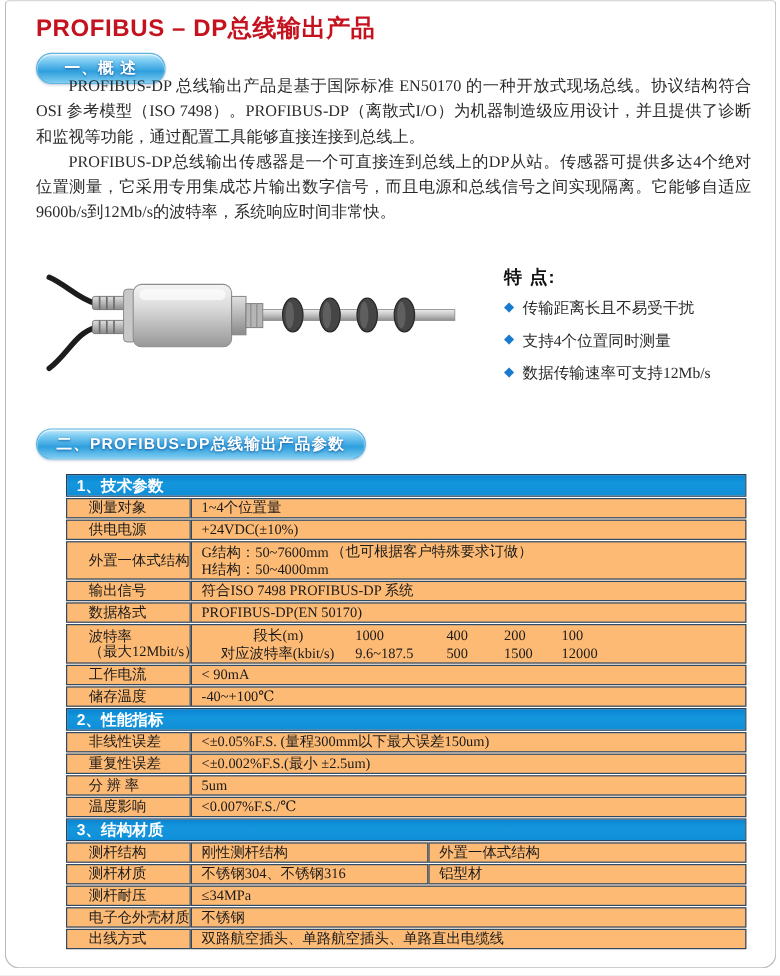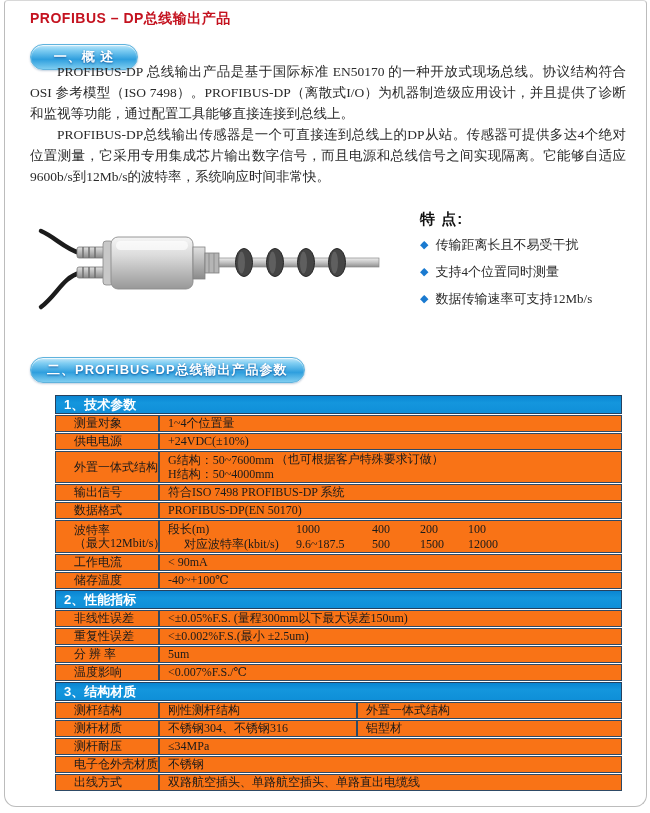--- a/index.html
+++ b/index.html
@@ -9,21 +9,21 @@
     position:relative;
   }
   .page-frame{
     position:absolute;left:4px;top:0px;right:3px;bottom:6px;
     border:1px solid #bcbcbc;border-top-color:#d8d8d8;
     border-radius:4px 4px 12px 12px;pointer-events:none;
   }
   .page-title{
     position:absolute;left:30px;top:10px;
     font-family:"Liberation Sans","DejaVu Sans",sans-serif;
-    font-weight:bold;font-size:14px;color:#c4121f;letter-spacing:0.5px;
+    font-weight:bold;font-size:20px;color:#c4121f;letter-spacing:0.5px;
   }
   .badge{
     position:absolute;height:24px;border-radius:13px;
     background:linear-gradient(180deg,#c2e7f9 0%,#7fcdf2 22%,#2f9fde 60%,#7ecdf0 100%);
     border:1px solid #5fb3dd;
     box-shadow:0 1px 2px rgba(0,60,120,.25), inset 0 1px 1px rgba(255,255,255,.8);
     display:flex;align-items:center;justify-content:center;
     font-family:"Liberation Sans","DejaVu Sans",sans-serif;
     font-weight:bold;font-size:13px;color:#ffffff;
     text-shadow:0 1px 2px rgba(10,80,150,.85);
@@ -33,51 +33,51 @@
   #badge-params{left:30px;top:357px;}
   .overview-text{
     position:absolute;left:30px;top:61px;width:596px;
     font-size:13.5px;line-height:21px;text-align:justify;color:#2a2a2a;
   }
   .overview-text p{margin:0;text-indent:2em;}
   .sensor-figure{position:absolute;left:25px;top:213px;width:360px;height:125px;}
   .features{position:absolute;left:420px;top:210px;width:215px;}
   .features-title{
     font-family:"Liberation Sans","DejaVu Sans",sans-serif;
-    font-weight:bold;font-size:15px;color:#111;margin-bottom:9px;letter-spacing:1px;
+    font-weight:bold;font-size:15px;color:#111;margin-bottom:9px;letter-spacing:1px;margin-top:12px;
   }
   .feature-item{
     display:flex;align-items:flex-start;margin-bottom:14px;
     font-size:13px;line-height:13px;color:#2a2a2a;
   }
   .diamond{color:#1a7ad0;font-size:11px;margin-right:7px;line-height:13px;}
   table.params{
     position:absolute;left:55px;top:394px;width:567px;
     border-collapse:separate;border-spacing:0 1px;background:#fff;
     table-layout:fixed;
   }
   table.params td{
-    background:#f97316;border:1px solid #2e4a66;
+    background:#fdba74;border:1px solid #2e4a66;
     font-size:12px;line-height:13px;padding:1px 8px;color:#1a1a1a;
     overflow:hidden;white-space:nowrap;
   }
   table.params td.lbl{padding-left:18px;}
   table.params td.sec-hdr{
     background:linear-gradient(180deg,#0a85d2 0%,#1496dd 40%,#0f8fd8 100%);
     color:#ffffff;font-family:"Liberation Sans","DejaVu Sans",sans-serif;
     font-weight:bold;font-size:13px;line-height:15px;
     border-color:#26415e;
   }
   .range-flex{display:flex;gap:2px;}
   .range-lines div{line-height:14px;}
   .baud-grid{
     display:grid;grid-template-columns:128px 76px 48px 48px 70px;
     row-gap:1px;line-height:14px;
   }
-  .baud-grid .c0{text-align:left;}
+  .baud-grid .c0{text-align:center;}
   .baud-grid .r2c0{text-align:left;margin-left:16px;}
 </style>
 </head>
 <body>
 
 <div class="page-frame"></div>
 
 <div class="page-title">PROFIBUS – DP总线输出产品</div>
 
 <div class="badge" id="badge-overview">

